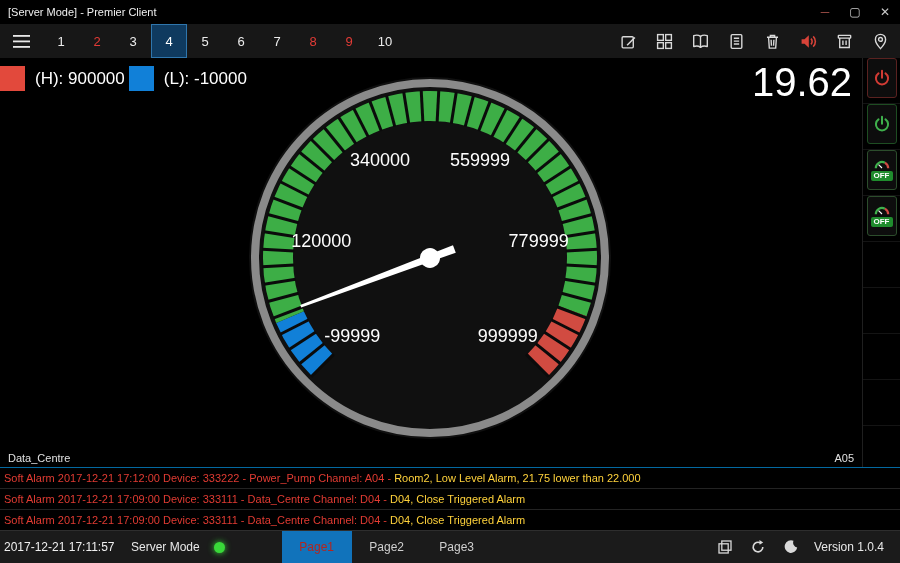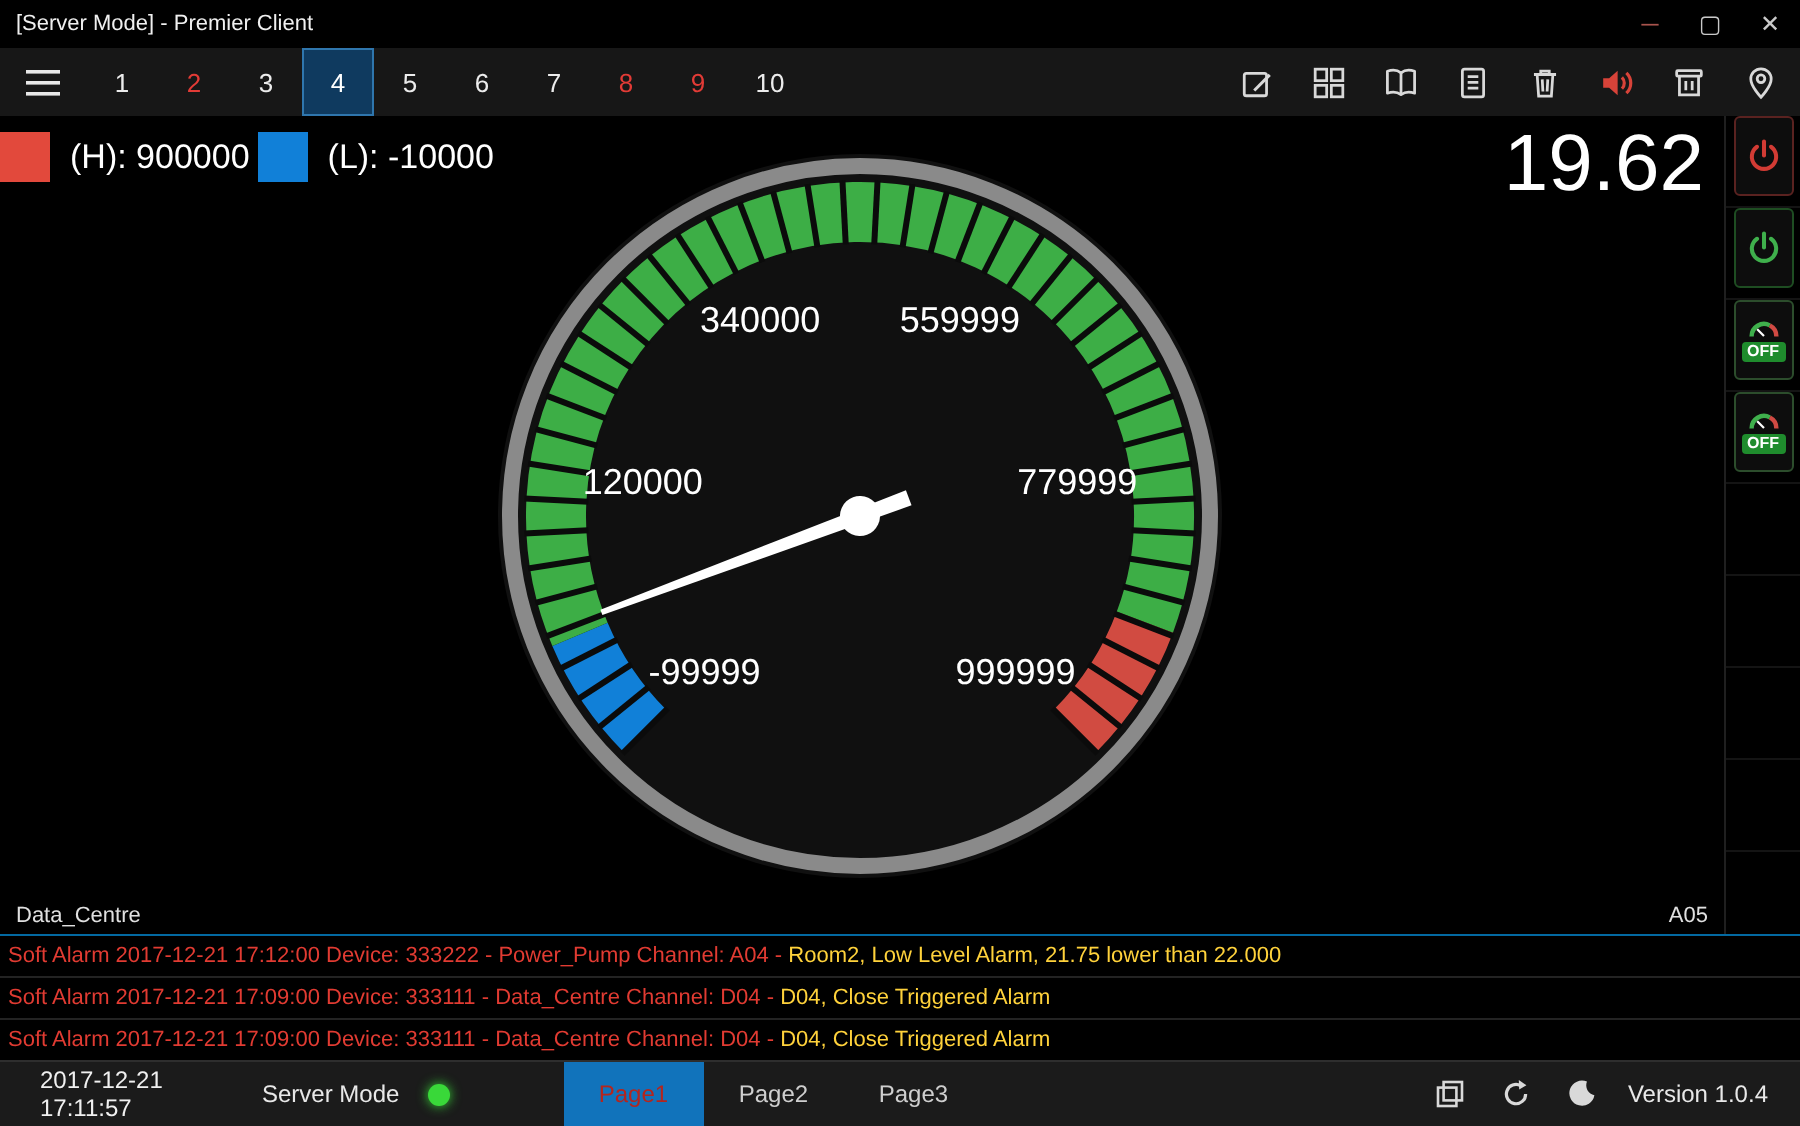--- a/index.html
+++ b/index.html
@@ -49,21 +49,21 @@
   .off-pill{font-size:8px;font-weight:bold;color:#fff;background:#1f8c2d;border-radius:2px;padding:0 3px;line-height:10px}
 
   
   .alarm-list{height:63px;border-top:1px solid #0369a1;flex:0 0 auto;background:#000}
   .alarm-row{height:21px;line-height:20px;padding-left:4px;font-size:11px;white-space:nowrap;overflow:hidden;border-bottom:1px solid #232323;cursor:default}
   .al-pre{color:#e13b32}
   .al-msg{color:#ffd23b}
 
   
   .statusbar{height:33px;background:#1b1b1b;border-top:1px solid #2e2e2e;display:flex;align-items:center;font-size:12px;flex:0 0 auto}
-  .sb-time{padding-left:20px;color:#f0f0f0;width:118px}
+  .sb-time{padding-left:4px;color:#f0f0f0;width:118px}
   .sb-mode{margin-left:13px}
   .led{width:11px;height:11px;border-radius:50%;background:#39d839;box-shadow:0 0 6px #39d839;margin-left:14px}
   .sb-pages{display:flex;height:100%;margin-left:57px}
   .sb-page{width:70px;height:100%;display:flex;align-items:center;justify-content:center;color:#cfcfcf;cursor:pointer}
   .sb-page.active{background:#1173bb;color:#b5251d}
   .sb-icons{margin-left:auto;display:flex;align-items:center}
   .sb-ic{width:33px;height:33px;display:flex;align-items:center;justify-content:center;background:none;border:none;cursor:pointer}
   .sb-version{padding:0 16px 0 6px;color:#e8e8e8}
 </style>
 </head>

